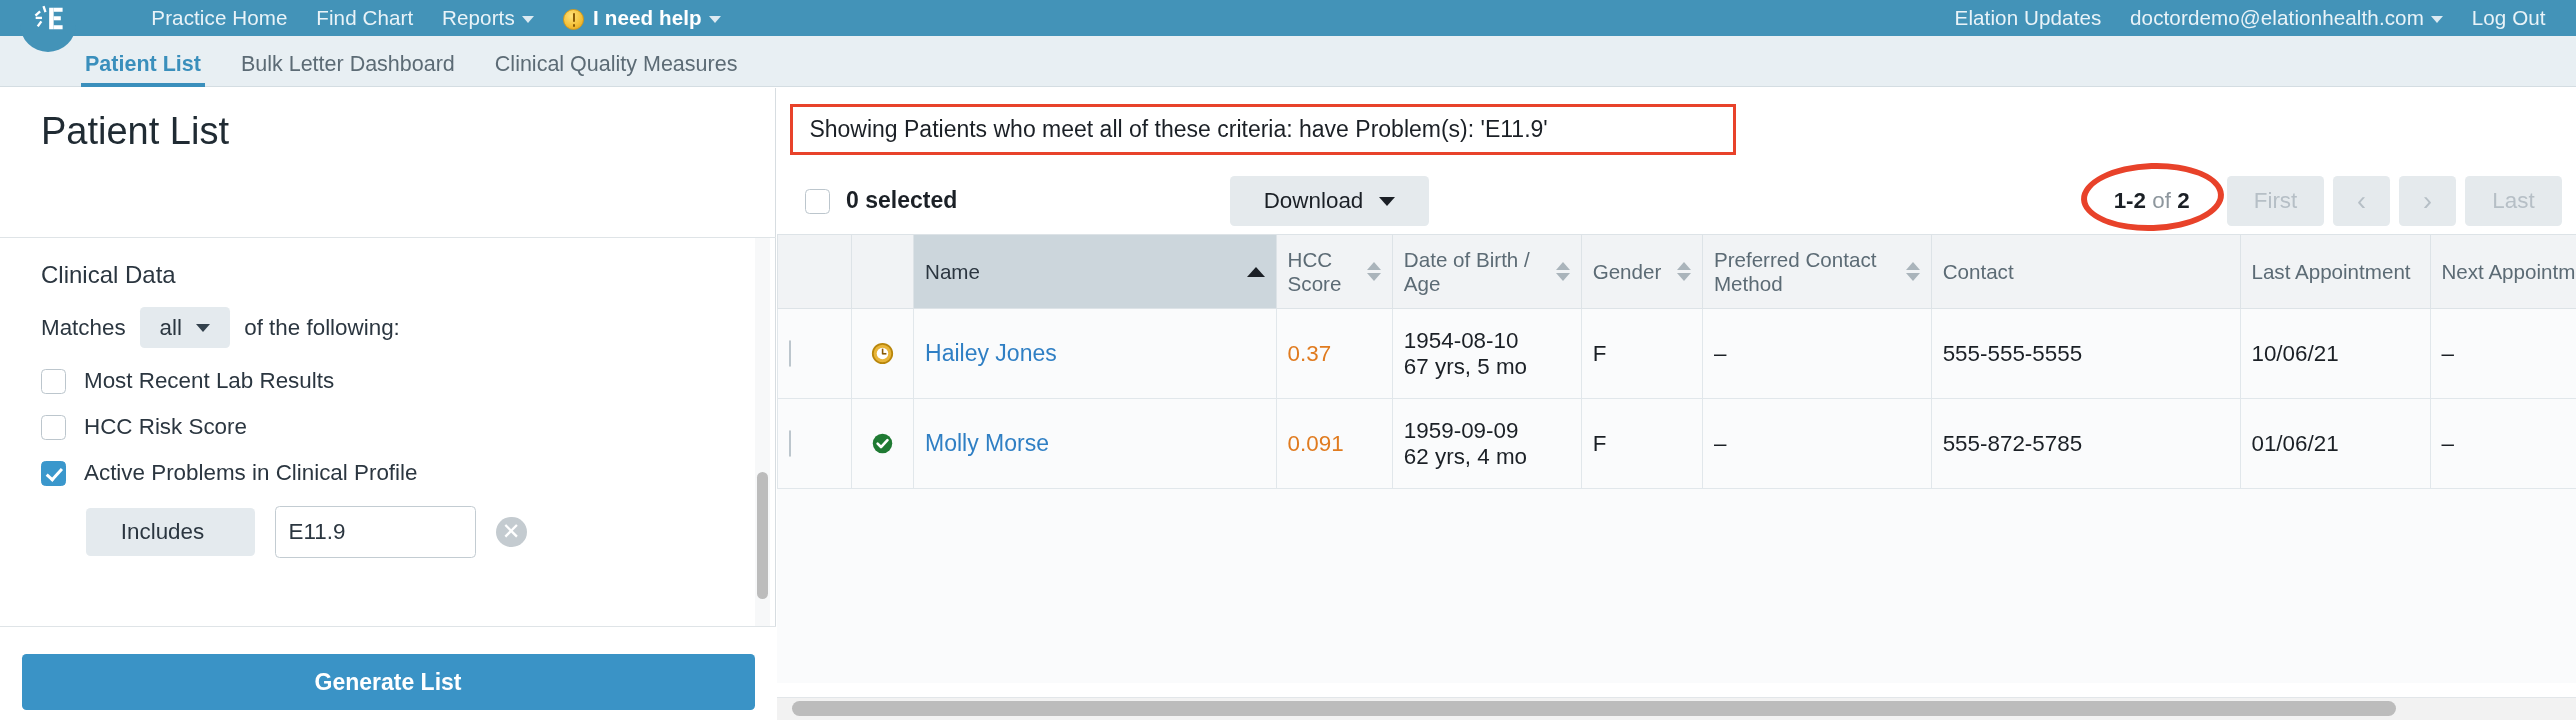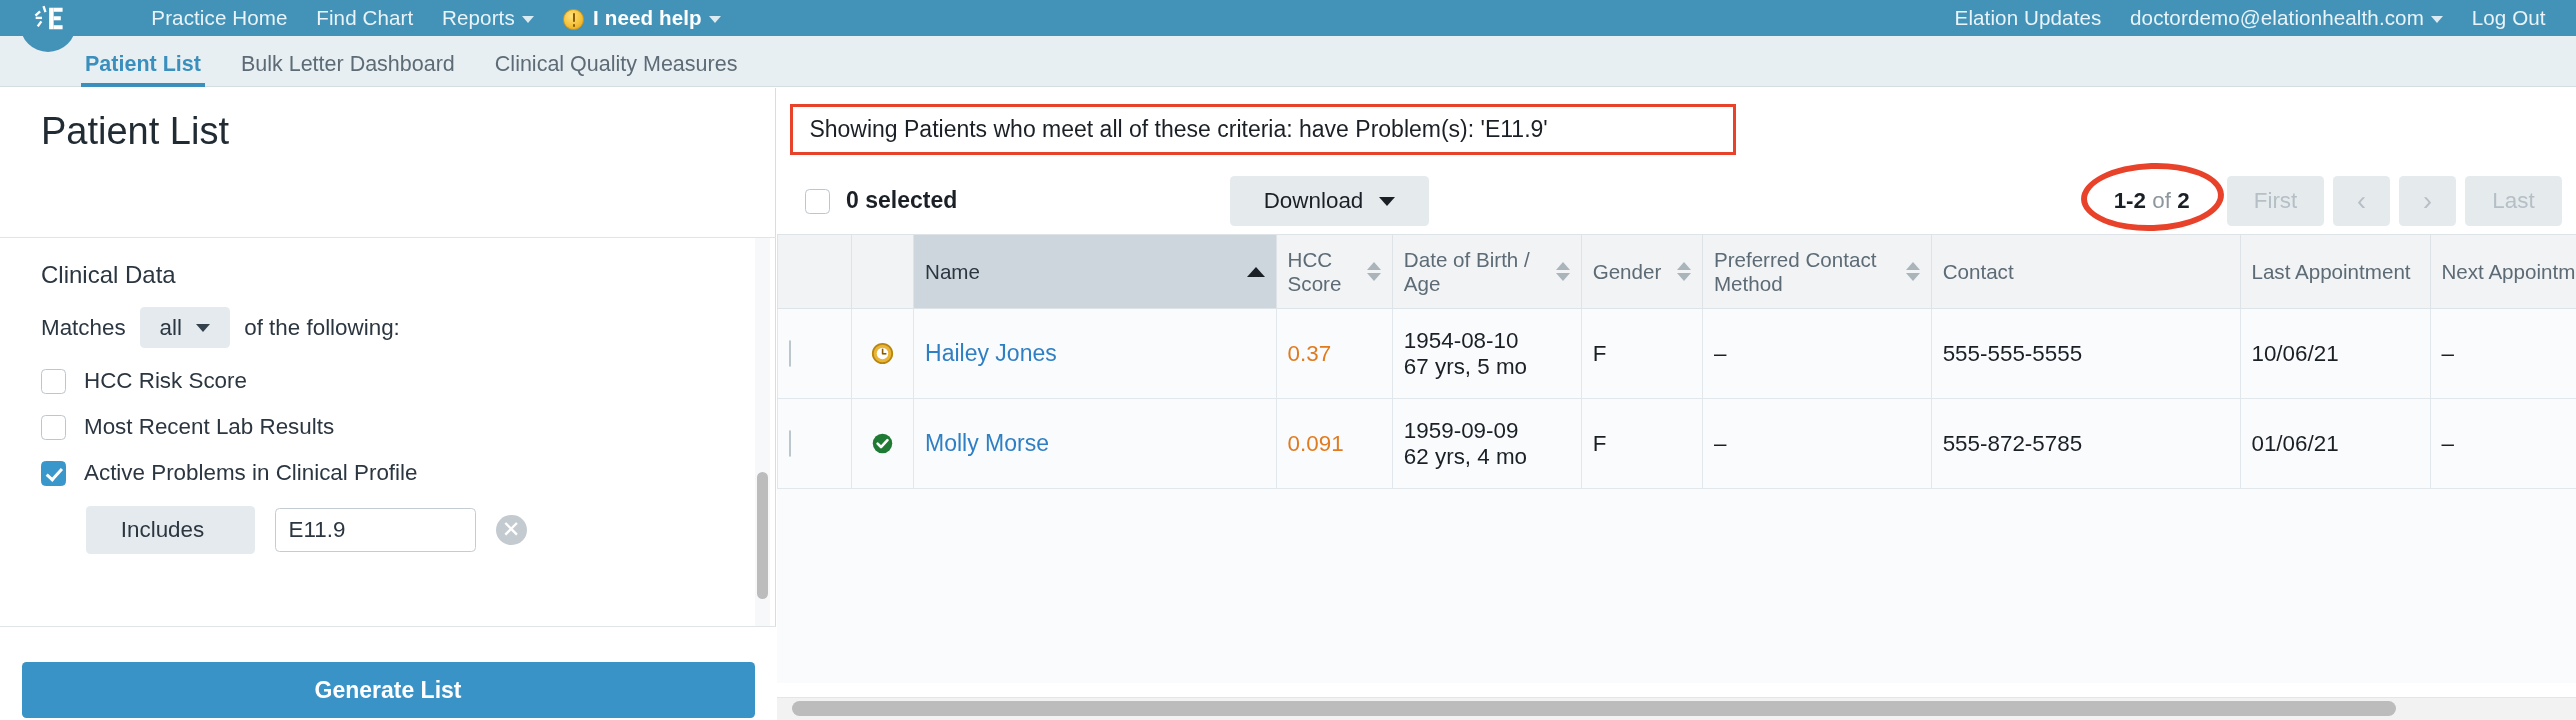--- a/index.html
+++ b/index.html
@@ -137,21 +137,21 @@
     display: flex; align-items: center; gap: 20px;
     padding: 20px 0 0 86px;
   }
   .op-select {
     background: #e4eaee; border: none; border-radius: 4.5px;
     width: 169px; height: 48px;
     display: flex; align-items: center; justify-content: center; gap: 16px;
     font-size: 22.4px; color: #2b3640; cursor: pointer;
   }
   .val-input {
-    width: 201px; height: 44px; border: 1.3px solid #c3ccd2;
+    width: 201px; height: 52px; border: 1.3px solid #c3ccd2;
     border-radius: 4.5px; font-size: 22.4px; color: #2b3640;
     padding: 0 12.5px; background: #fff; outline: none;
     font-family: "Liberation Sans", sans-serif;
   }
   .remove-btn {
     width: 30.5px; height: 30.5px; border-radius: 50%; background: #c4cbd0;
     display: flex; align-items: center; justify-content: center;
     color: #ffffff; font-size: 22.4px; line-height: 1; cursor: pointer;
     font-family: "Liberation Sans", sans-serif;
   }
@@ -161,21 +161,21 @@
   }
   .panel-scrollbar-thumb {
     position: absolute; right: 7.2px; top: 384px;
     width: 10.8px; height: 127px; background: #bcbcbc; border-radius: 6.3px;
   }
   .panel-footer {
     position: absolute; left: 0; bottom: 0; width: 776px; height: 95px;
     background: #ffffff; border-top: 0.9px solid #dfe4e7;
   }
   .generate-btn {
-    position: absolute; left: 21.5px; top: 35px;
+    position: absolute; left: 21.5px; top: 27px;
     width: 733px; height: 56px; background: #3a93c6;
     border: none; border-radius: 4.5px; color: #ffffff;
     font-size: 23px; font-weight: 600; cursor: pointer;
     font-family: "Liberation Sans", sans-serif;
   }
 
   
   .main {
     position: absolute; top: 88px; left: 777px;
     width: 1799px; height: 633px; background: #ffffff;
@@ -354,26 +354,26 @@
       <span>Matches</span>
       <span class="mini-select">
         <span>all</span>
         <i class="caret"></i>
       </span>
       <span>of the following:</span>
     </div>
 
     <div class="check-row">
       <span class="cbox"></span>
-      <span>HCC Risk Score</span>
+      <span>Most Recent Lab Results</span>
     </div>
 
     <div class="check-row">
       <span class="cbox"></span>
-      <span>Most Recent Lab Results</span>
+      <span>HCC Risk Score</span>
     </div>
 
     <div class="check-row">
       <span class="cbox checked"></span>
       <span>Active Problems in Clinical Profile</span>
     </div>
 
     <div class="subrow">
       <span class="op-select">
         <span>Includes</span>

